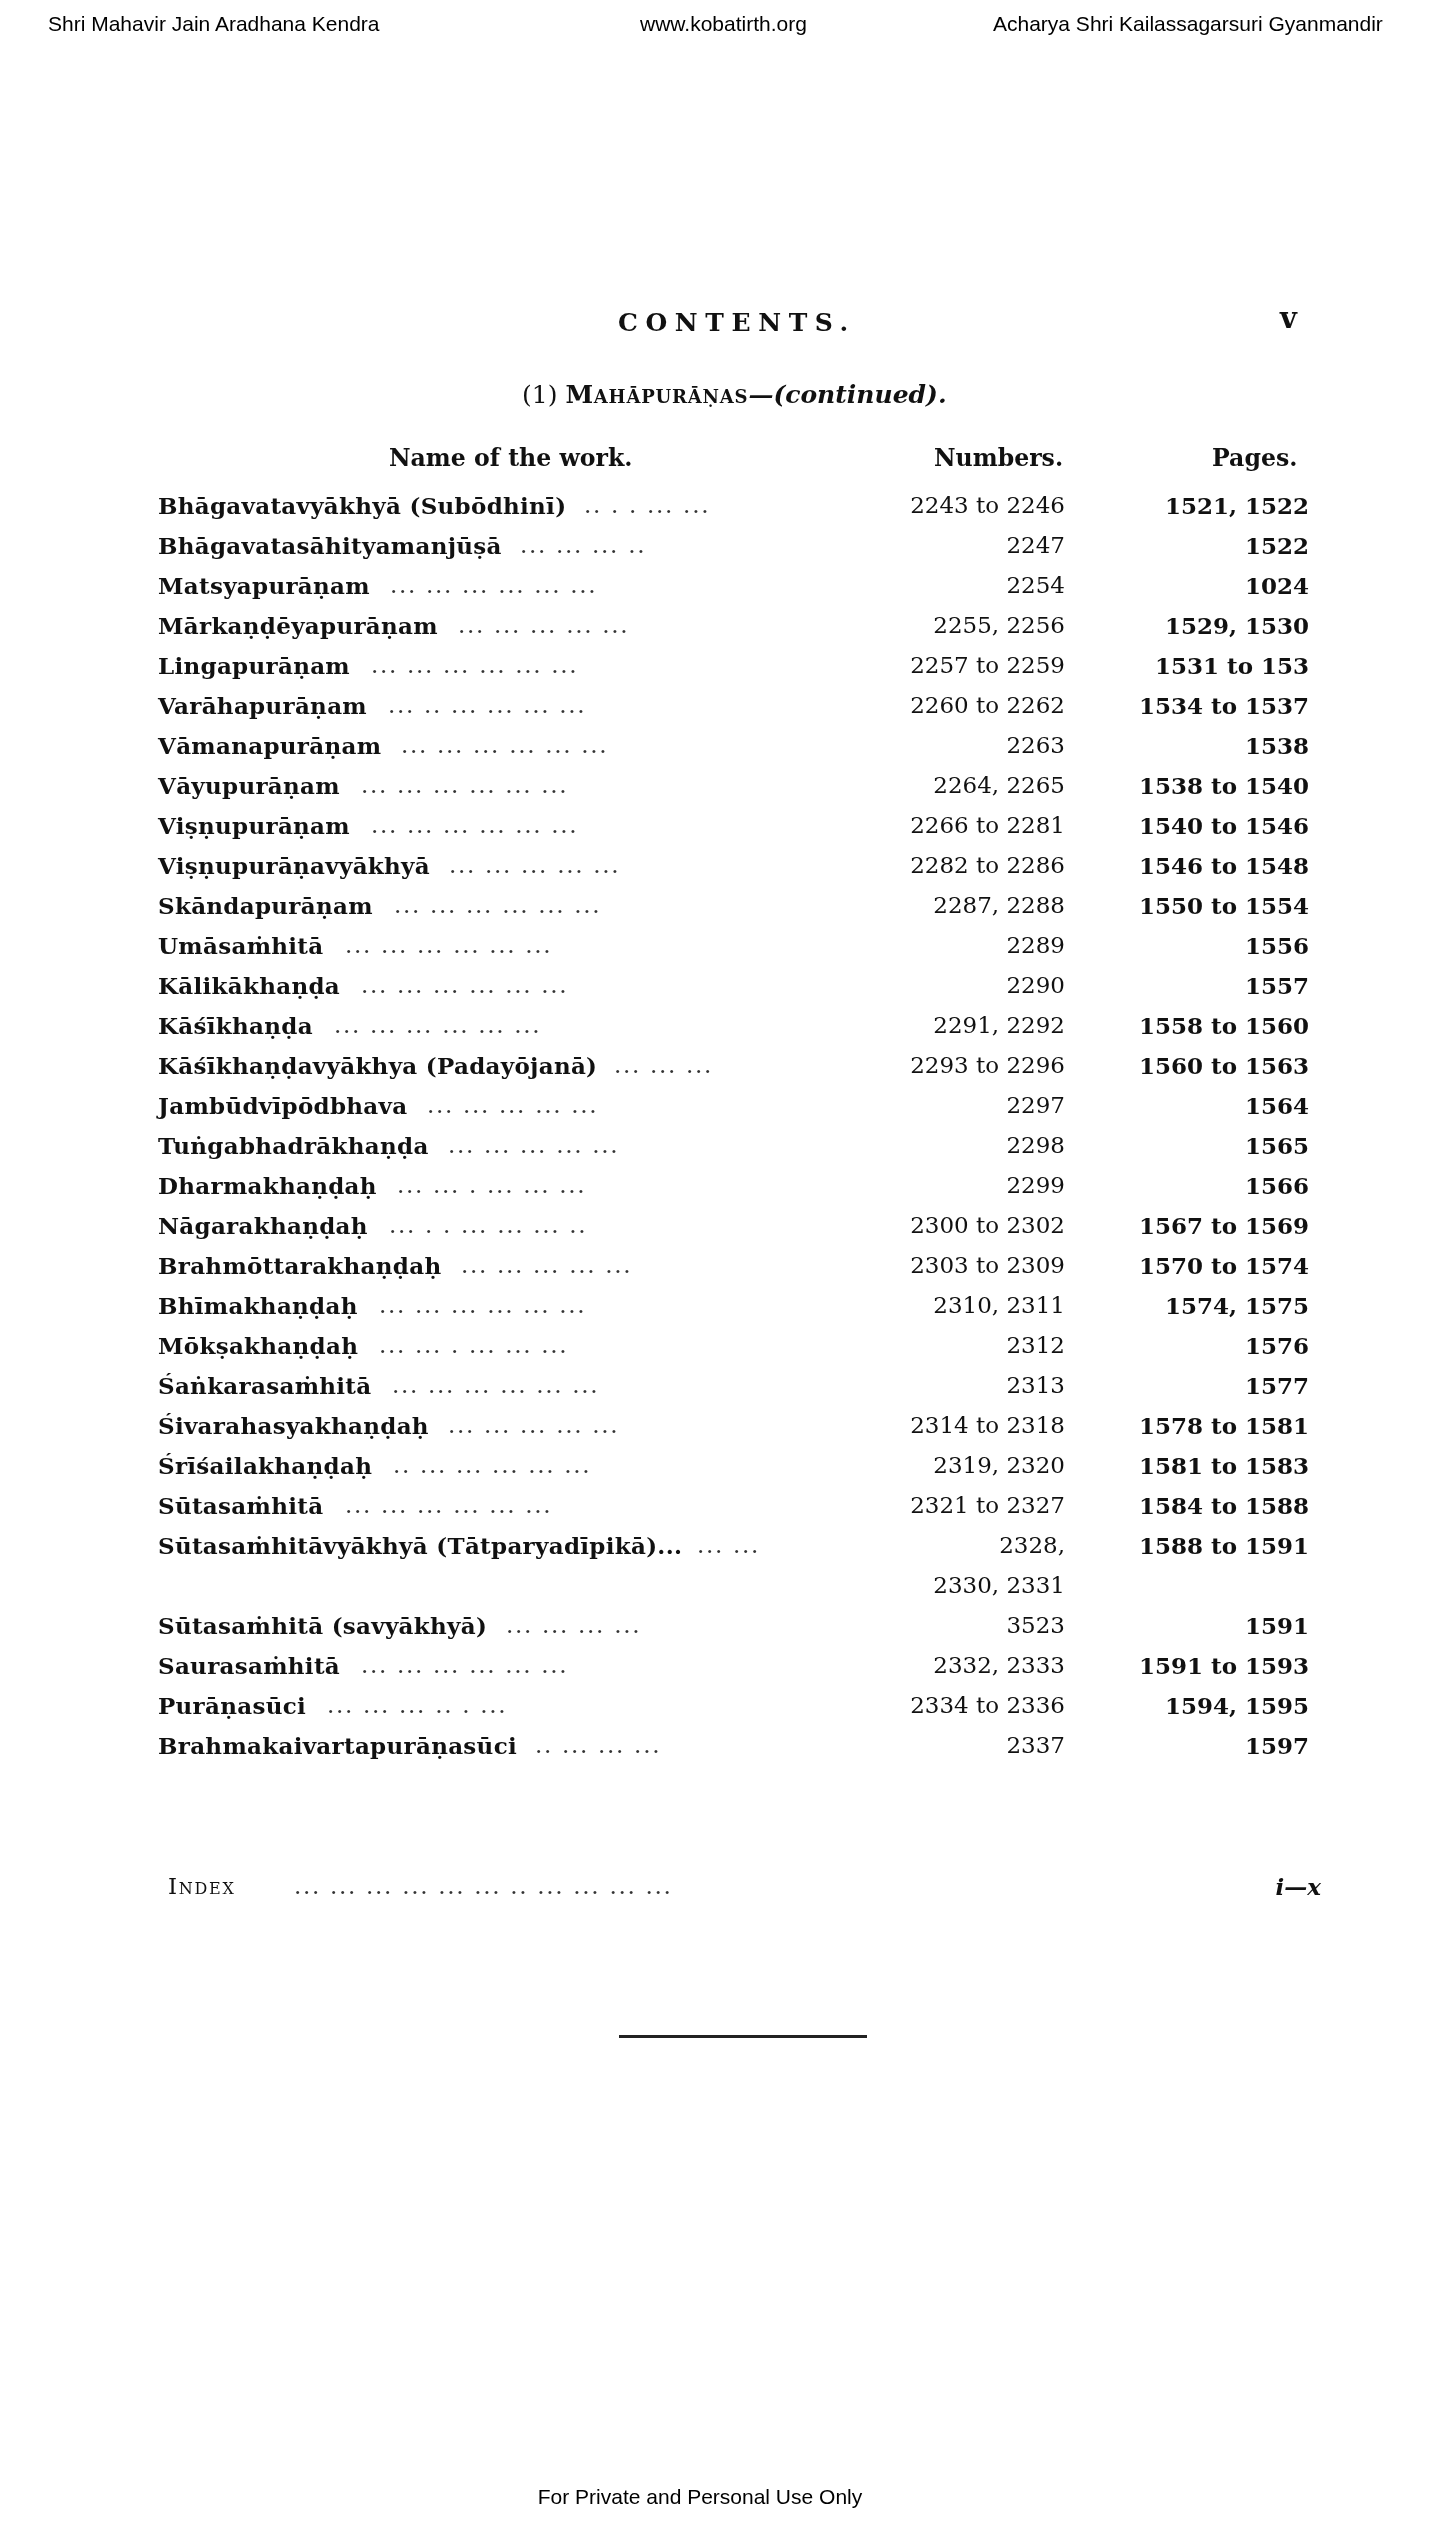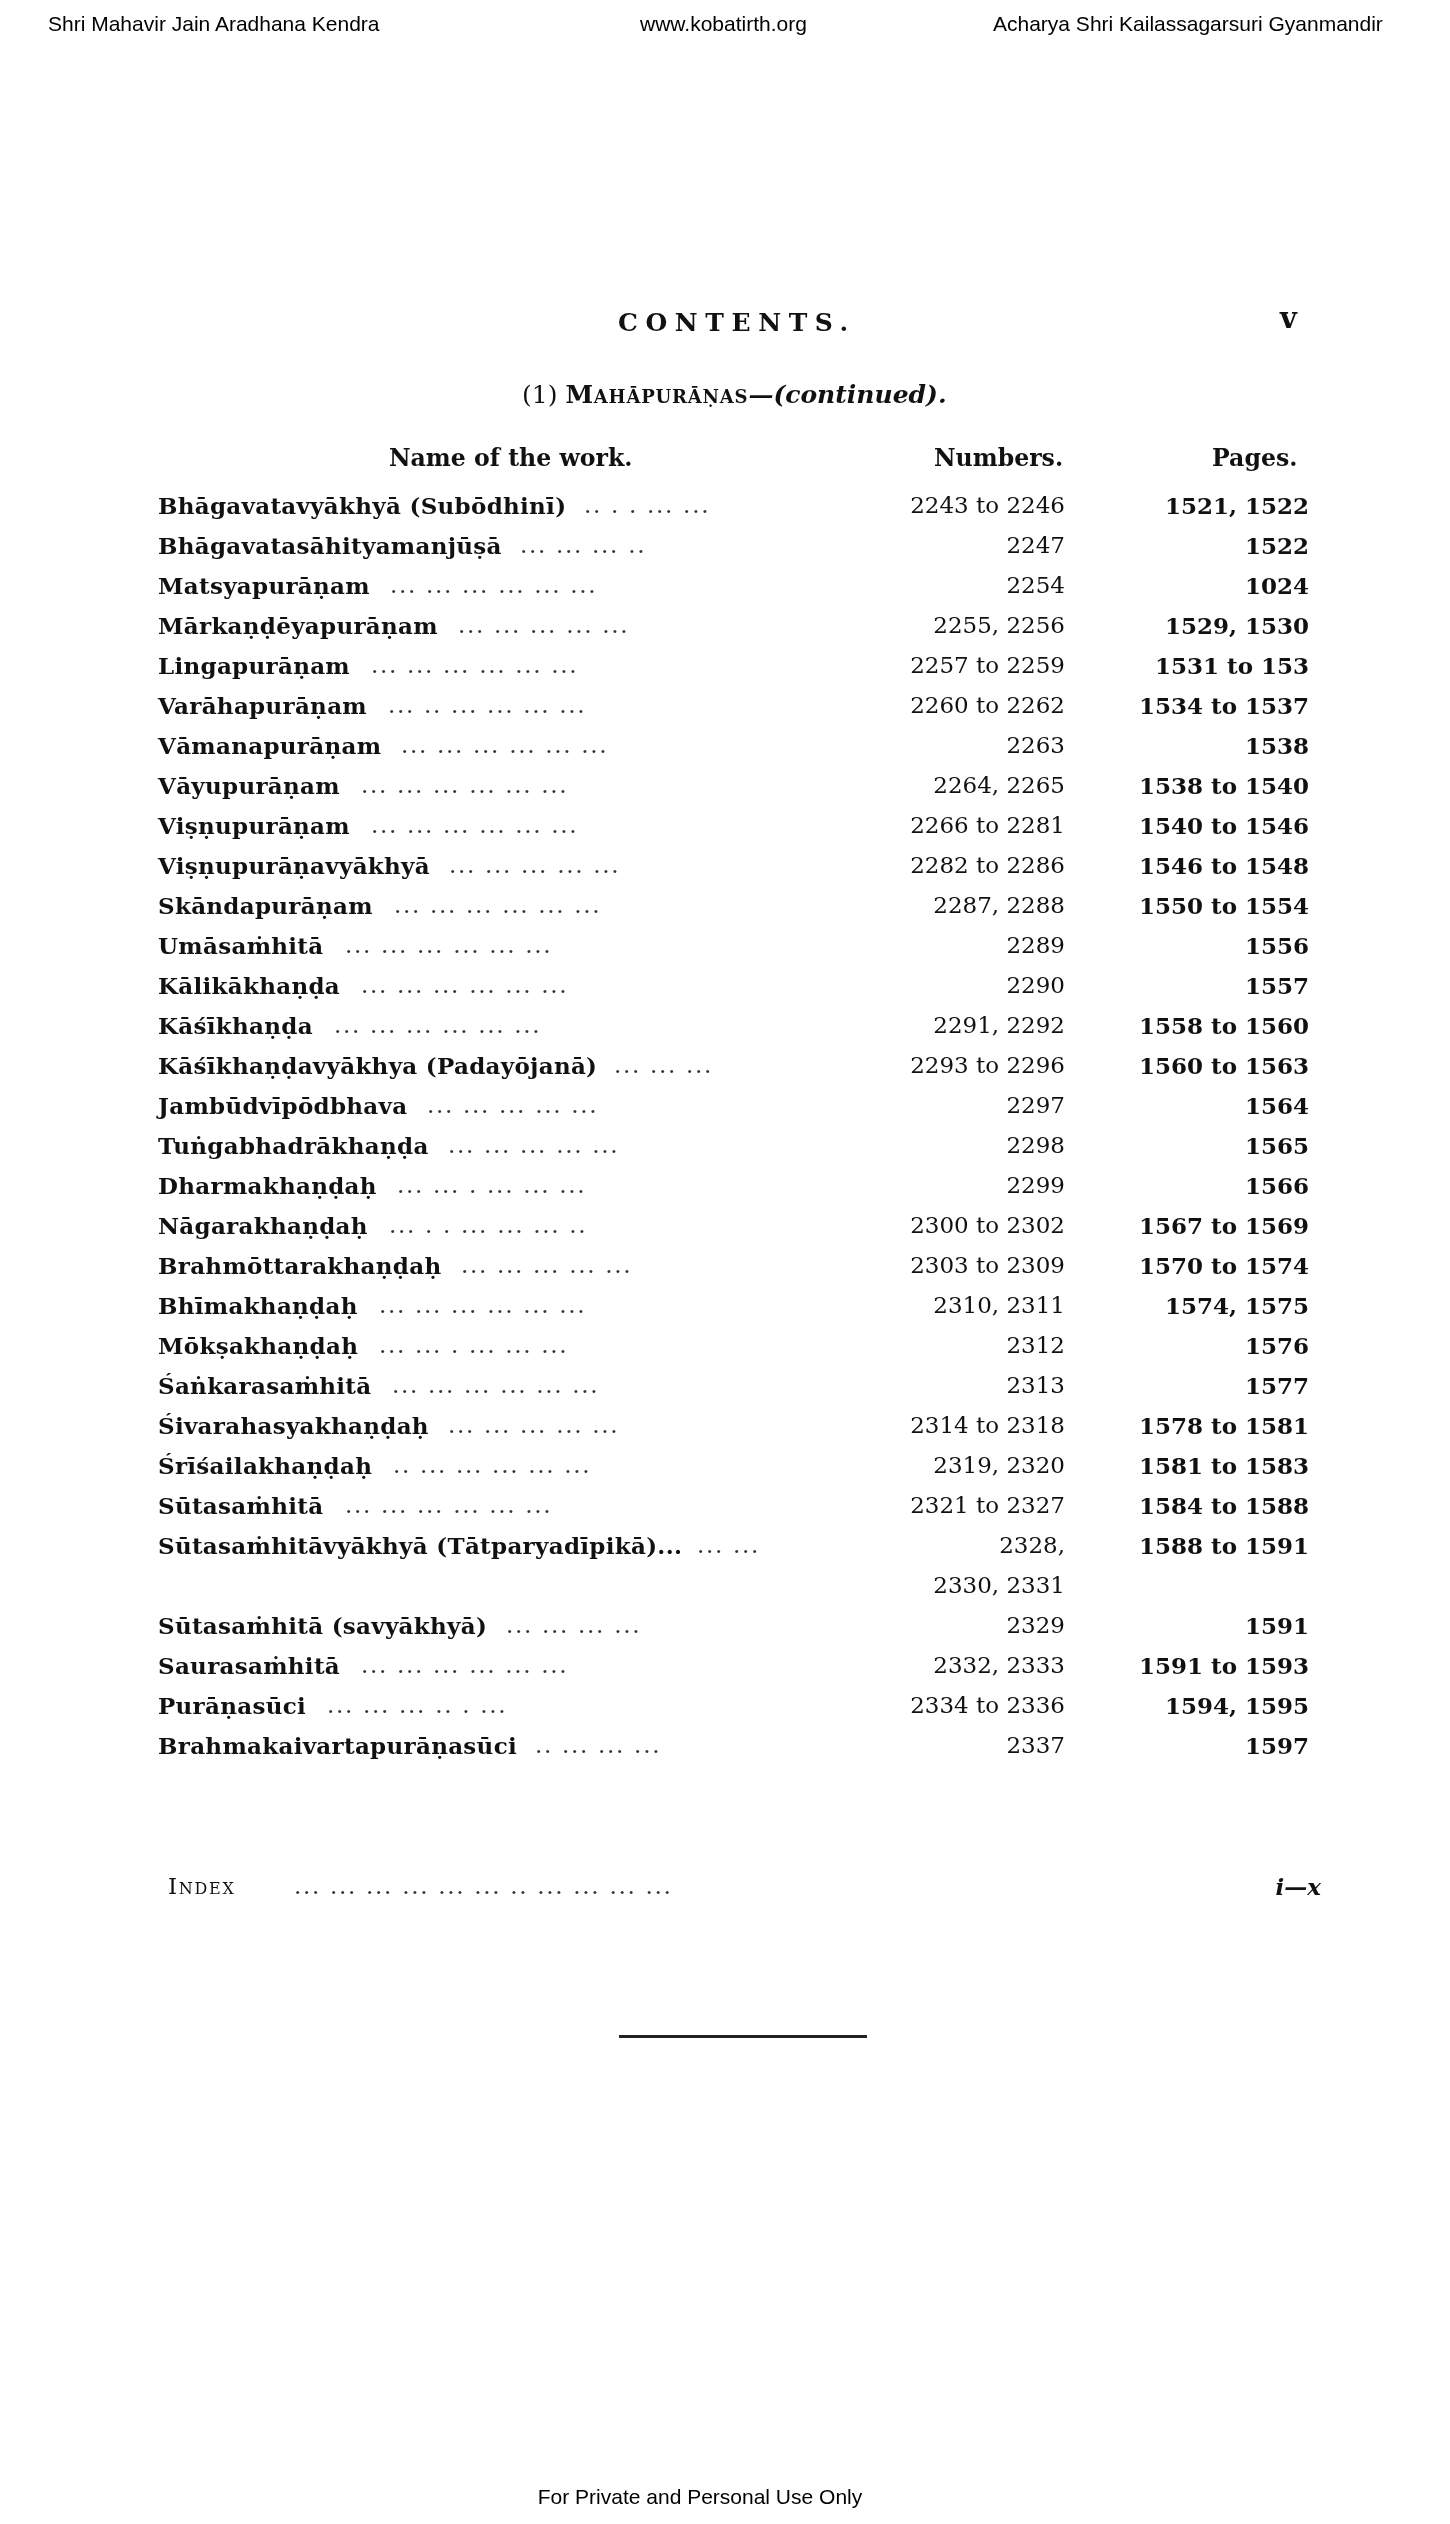--- a/index.html
+++ b/index.html
@@ -206,21 +206,21 @@
     <div class="row tall">
       <span class="dots" style="left: 539px; width: auto;">...        ...</span>
       <span class="name">Sūtasaṁhitāvyākhyā (Tātparyadīpikā)...</span>
       <span class="num">2328,</span>
       <span class="num2">2330, 2331</span>
       <span class="pg">1588 to 1591</span>
     </div>
     <div class="row">
       <span class="dots" style="left: 348px; width: auto;">...        ...        ...        ...</span>
       <span class="name">Sūtasaṁhitā (savyākhyā)</span>
-      <span class="num">2329</span>
+      <span class="num">3523</span>
       <span class="pg">1591</span>
     </div>
     <div class="row">
       <span class="dots" style="left: 203px; width: auto;">...        ...        ...        ...        ...        ...</span>
       <span class="name">Saurasaṁhitā</span>
       <span class="num">2332, 2333</span>
       <span class="pg">1591 to 1593</span>
     </div>
     <div class="row">
       <span class="dots" style="left: 169px; width: auto;">...        ...        ...        ..        .        ...</span>

